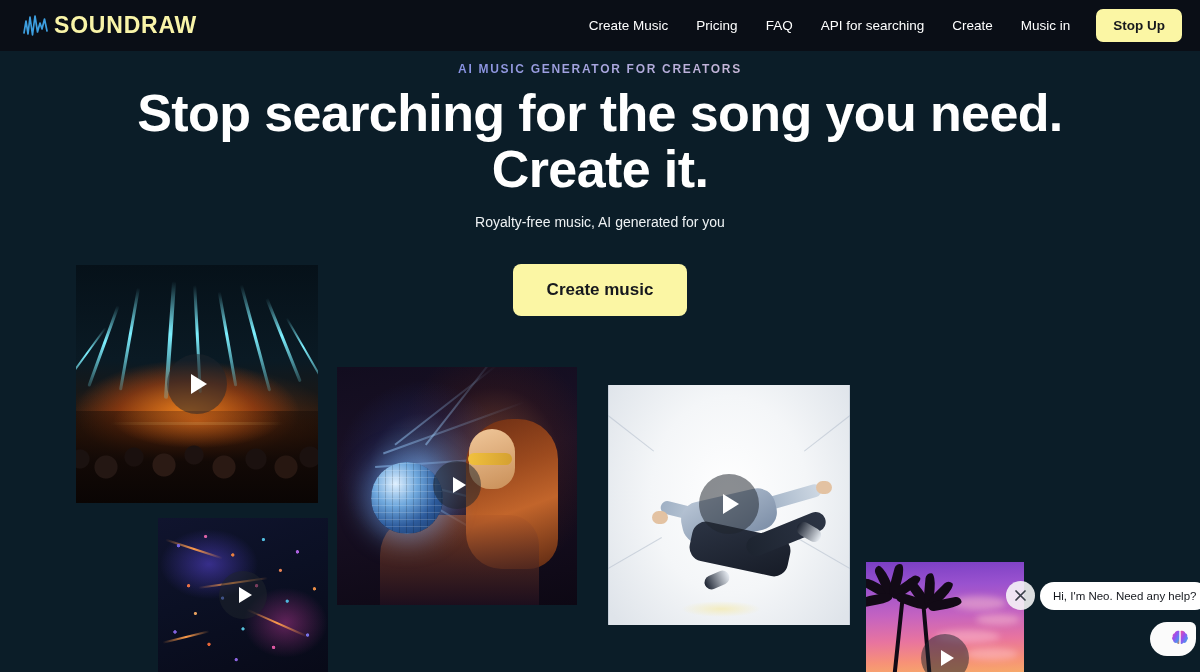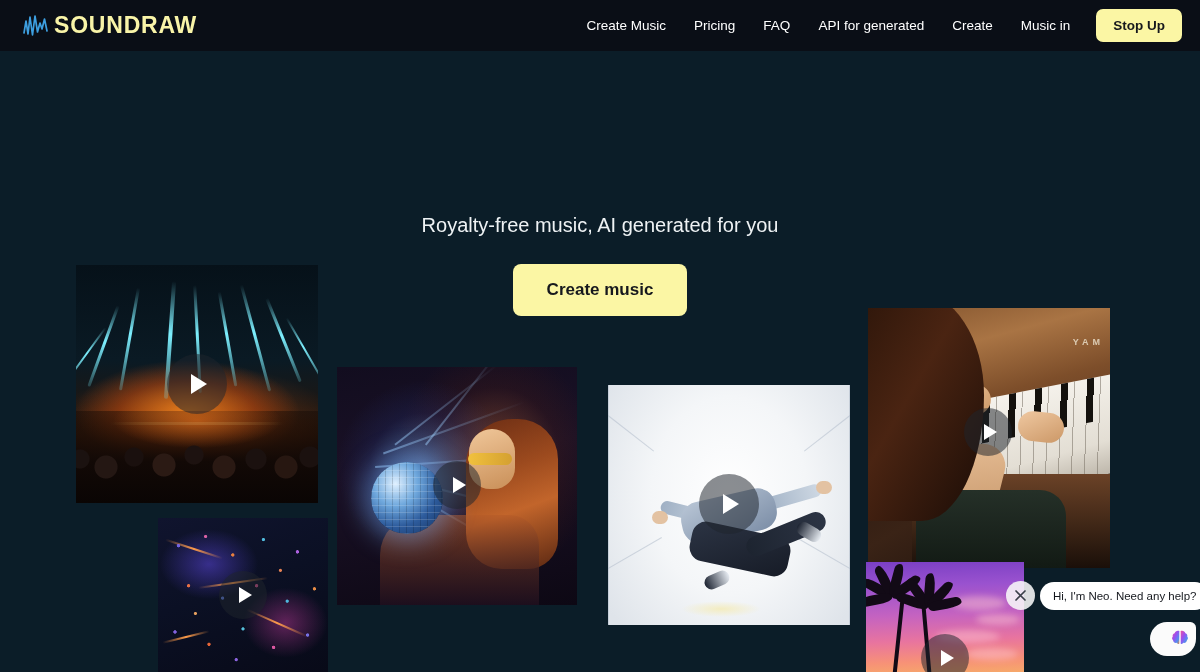--- a/index.html
+++ b/index.html
@@ -44,21 +44,21 @@
     -webkit-text-fill-color:transparent; color:transparent;
     z-index:20;
   }
   #headline {
     position:absolute; top:86px; left:0; width:1200px; text-align:center;
     color:#ffffff; font-size:52px; font-weight:bold; line-height:1.07;
     letter-spacing:-.6px; z-index:20;
   }
   #subtitle {
     position:absolute; top:214px; left:0; width:1200px; text-align:center;
-    color:#eef2f4; font-size:20px; z-index:20;
+    color:#eef2f4; font-size:14px; z-index:20;
   }
   #cta-wrap { position:absolute; top:264px; left:0; width:1200px; text-align:center; z-index:25; }
   #cta {
     background:#fbf6a4; color:#16181d; border:none; border-radius:8px;
     font-size:17px; font-weight:bold; padding:16px 34px; cursor:pointer;
   }
 
   
   .card { position:absolute; overflow:hidden; z-index:10; cursor:pointer; }
   .art { position:absolute; inset:0; }
@@ -284,27 +284,32 @@
     <div id="logo">
       <svg class="wave" viewBox="0 0 30 26">
         <path d="M2 20 L4 8 L6 21 L8 4 L10.5 22 L13 3 L15.5 19 L18 10 L20 16 L22.5 6 L25 18" fill="none" stroke="#3d9fe0" stroke-width="1.7" stroke-linecap="round" stroke-linejoin="round"></path>
       </svg>
       <span class="word">SOUNDRAW</span>
     </div>
     <nav id="nav">
       <a>Create Music</a>
       <a>Pricing</a>
       <a>FAQ</a>
-      <a>API for generated</a>
+      <a>API for searching</a>
       <a>Create</a>
       <a>Music in</a>
       <button id="signup">Stop Up</button>
     </nav>
   </div>
 
+  <div id="eyebrow">AI MUSIC GENERATOR FOR CREATORS</div>
+  <h1 id="headline">
+    <span>Stop searching for the song you need.</span><br>
+    <span>Create it.</span>
+  </h1>
   <div id="subtitle">Royalty-free music, AI generated for you</div>
   <div id="cta-wrap">
     <button id="cta">Create music</button>
   </div>
 
   <div class="card" id="card-concert">
     <div class="art concert-sky">
       <div class="beam" style="left:26px;  top:38px;  width:3px; height:86px; transform:rotate(20deg);"></div>
       <div class="beam" style="left:52px;  top:22px;  width:3px; height:104px; transform:rotate(10deg);"></div>
       <div class="beam" style="left:92px;  top:16px;  width:4px; height:118px; transform:rotate(4deg);"></div>
@@ -370,38 +375,20 @@
       <div class="figure-leg2"></div>
       <div class="shoe" style="left:96px; bottom:38px; transform:rotate(-24deg);"></div>
       <div class="shoe" style="left:188px; top:140px; transform:rotate(30deg);"></div>
       <div class="floor-glow"></div>
     </div>
     <div class="play" style="left:91px; top:89px;">
       <div class="tri"></div>
     </div>
   </div>
 
-  <div class="card" id="card-piano">
-    <div class="art piano-bg">
-      <div class="piano-body">
-        <span class="yam">YAM</span>
-      </div>
-      <div class="keys"></div>
-      <div class="blacks"></div>
-      <div class="piano-lower"></div>
-      <div class="p-hand" style="left:32%; top:30%; transform:rotate(-10deg);"></div>
-      <div class="p-hand" style="left:62%; top:40%; transform:rotate(6deg);"></div>
-      <div class="p-arm"></div>
-      <div class="p-shirt"></div>
-      <div class="p-head"></div>
-    </div>
-    <div class="play sm" style="left:96px; top:100px;">
-      <div class="tri"></div>
-    </div>
-  </div>
 
   <div class="card" id="card-sunset">
     <div class="art sunset-bg">
       <div class="cloud" style="left:86px;  top:34px; width:54px; height:14px;"></div>
       <div class="cloud" style="left:110px; top:52px; width:44px; height:11px;"></div>
       <div class="cloud" style="left:70px;  top:68px; width:64px; height:13px;"></div>
       <div class="cloud" style="left:100px; top:86px; width:52px; height:12px;"></div>
       <div class="palm" style="left:-4px; top:8px; width:80px; height:102px;">
         <div class="trunk" style="left:30px; top:22px; height:88px; transform:rotate(6deg);"></div>
         <div class="frond" style="left:30px; top:22px; transform:rotate(-150deg);"></div>

